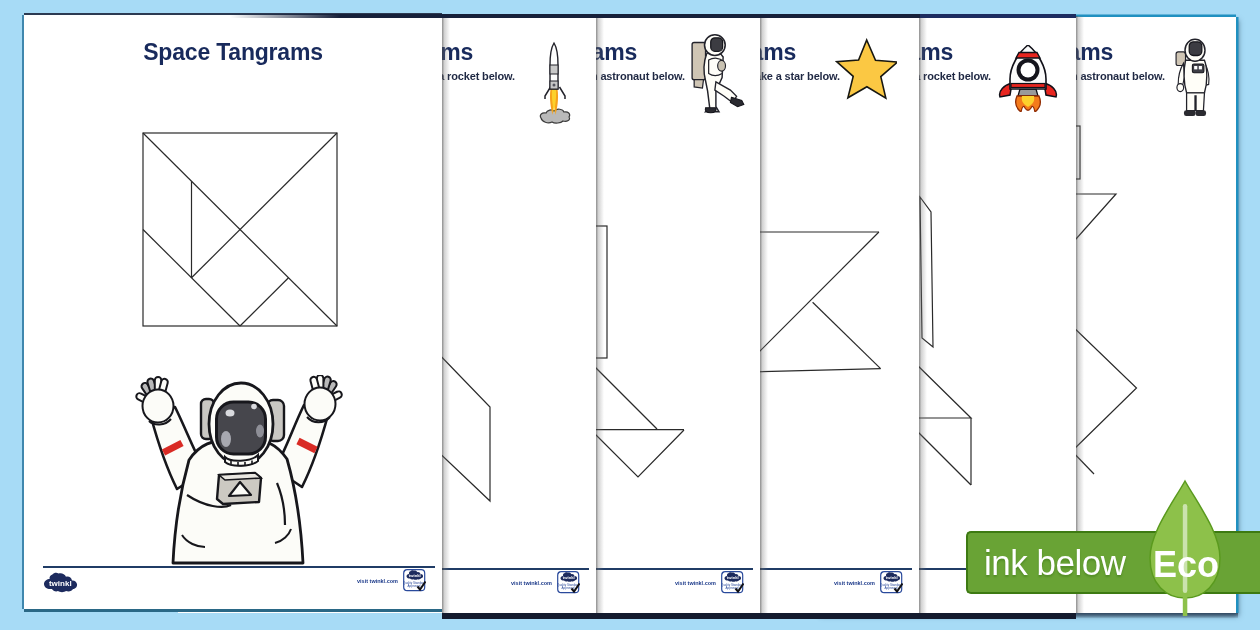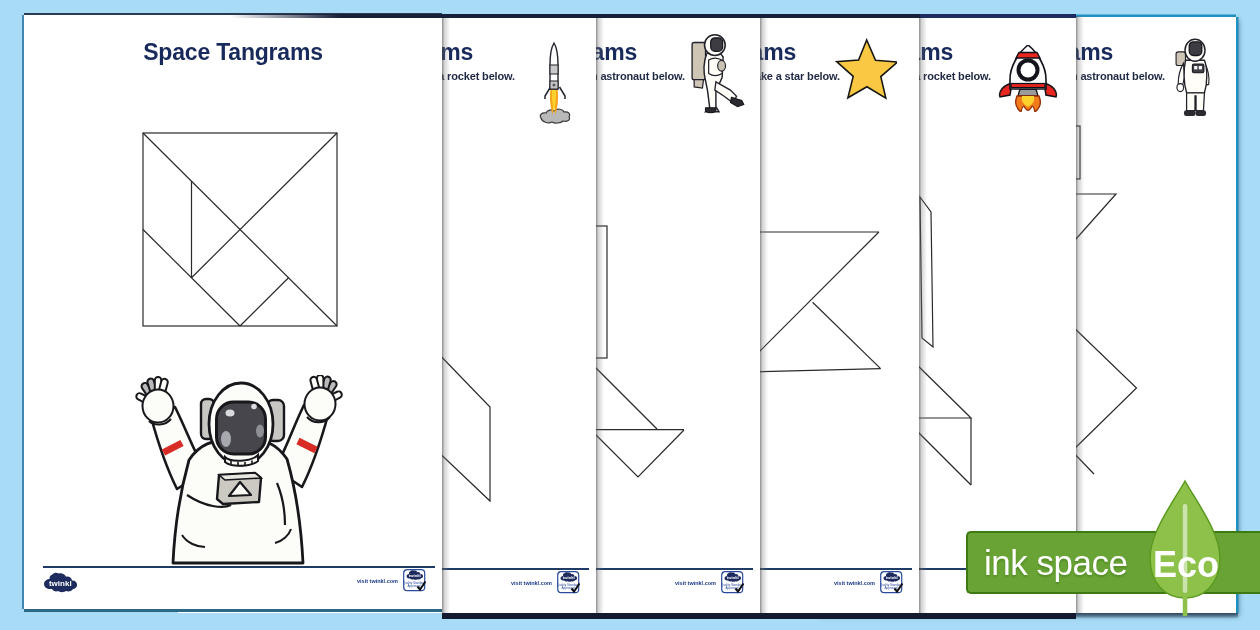--- a/index.html
+++ b/index.html
@@ -252,20 +252,20 @@
       <path d="M6 5 C4.5 5 3.5 6 3.5 7.3 C3.5 8.6 4.7 9.6 6 9.5 L7 9.5 C7.8 10.5 9.5 10.8 10.5 10.2 C11.5 10.9 13.5 10.9 14.5 10.2 C16 10.7 17.5 10.2 18 9.2 C19.3 9.2 20.3 8 20 6.8 C19.8 5.7 18.7 4.9 17.5 5.1 C17.2 3.6 15.7 2.7 14.4 3.2 C13.8 1.8 12 1.1 10.5 1.6 C9.6 1 8.1 1.2 7.4 2.2 C6.3 2.5 5.7 3.4 6 5 Z" fill="#1d2b5e"></path>
       <text x="11.8" y="8.3" font-size="4.2" font-weight="bold" fill="#fff" text-anchor="middle" font-family="Liberation Sans, sans-serif">twinkl</text>
       <text x="11" y="14.5" font-size="3" fill="#2a4a9c" text-anchor="middle" font-family="Liberation Sans, sans-serif">Quality Standard</text>
       <text x="11" y="18" font-size="3" fill="#2a4a9c" text-anchor="middle" font-family="Liberation Sans, sans-serif">Approved</text>
       <path d="M14.5 17.5 L17 20.5 L22.5 12.5" fill="none" stroke="#101014" stroke-width="2"></path>
     </g>
   </defs>
 </svg>
 
 <div style="position:absolute;left:966px;top:531px;width:294px;height:63px;background:#69a335;border:2.5px solid #3d7a12;border-right:none;border-radius:5px 0 0 5px;box-sizing:border-box;"></div>
-<div style="position:absolute;left:984px;top:531px;height:63px;line-height:63px;font-size:35px;letter-spacing:-0.5px;color:#fff;text-shadow:0 2px 2px rgba(30,90,0,0.3);">ink space</div>
+<div style="position:absolute;left:984px;top:531px;height:63px;line-height:63px;font-size:35px;letter-spacing:-0.5px;color:#fff;text-shadow:0 2px 2px rgba(30,90,0,0.3);">ink below</div>
 
 <svg style="position:absolute;left:1140px;top:478px;" width="90" height="140" viewBox="0 0 90 140">
   <path d="M45 3 C 32 26, 10 55, 10 80 C 10 106, 26 120, 45 120 C 64 120, 80 106, 80 80 C 80 55, 58 26, 45 3 Z" fill="#8dc14a" stroke="#5a9a1e" stroke-width="1.5"></path>
   <rect x="42.8" y="26" width="4.5" height="89" rx="2.2" fill="#ffffff" opacity="0.55"></rect>
   <rect x="42.8" y="115" width="4.5" height="23" fill="#8dc14a"></rect>
   <text x="46" y="99" font-size="36" font-weight="bold" fill="#ffffff" text-anchor="middle" font-family="Liberation Sans, sans-serif">Eco</text>
 </svg>
 
 </body></html>

